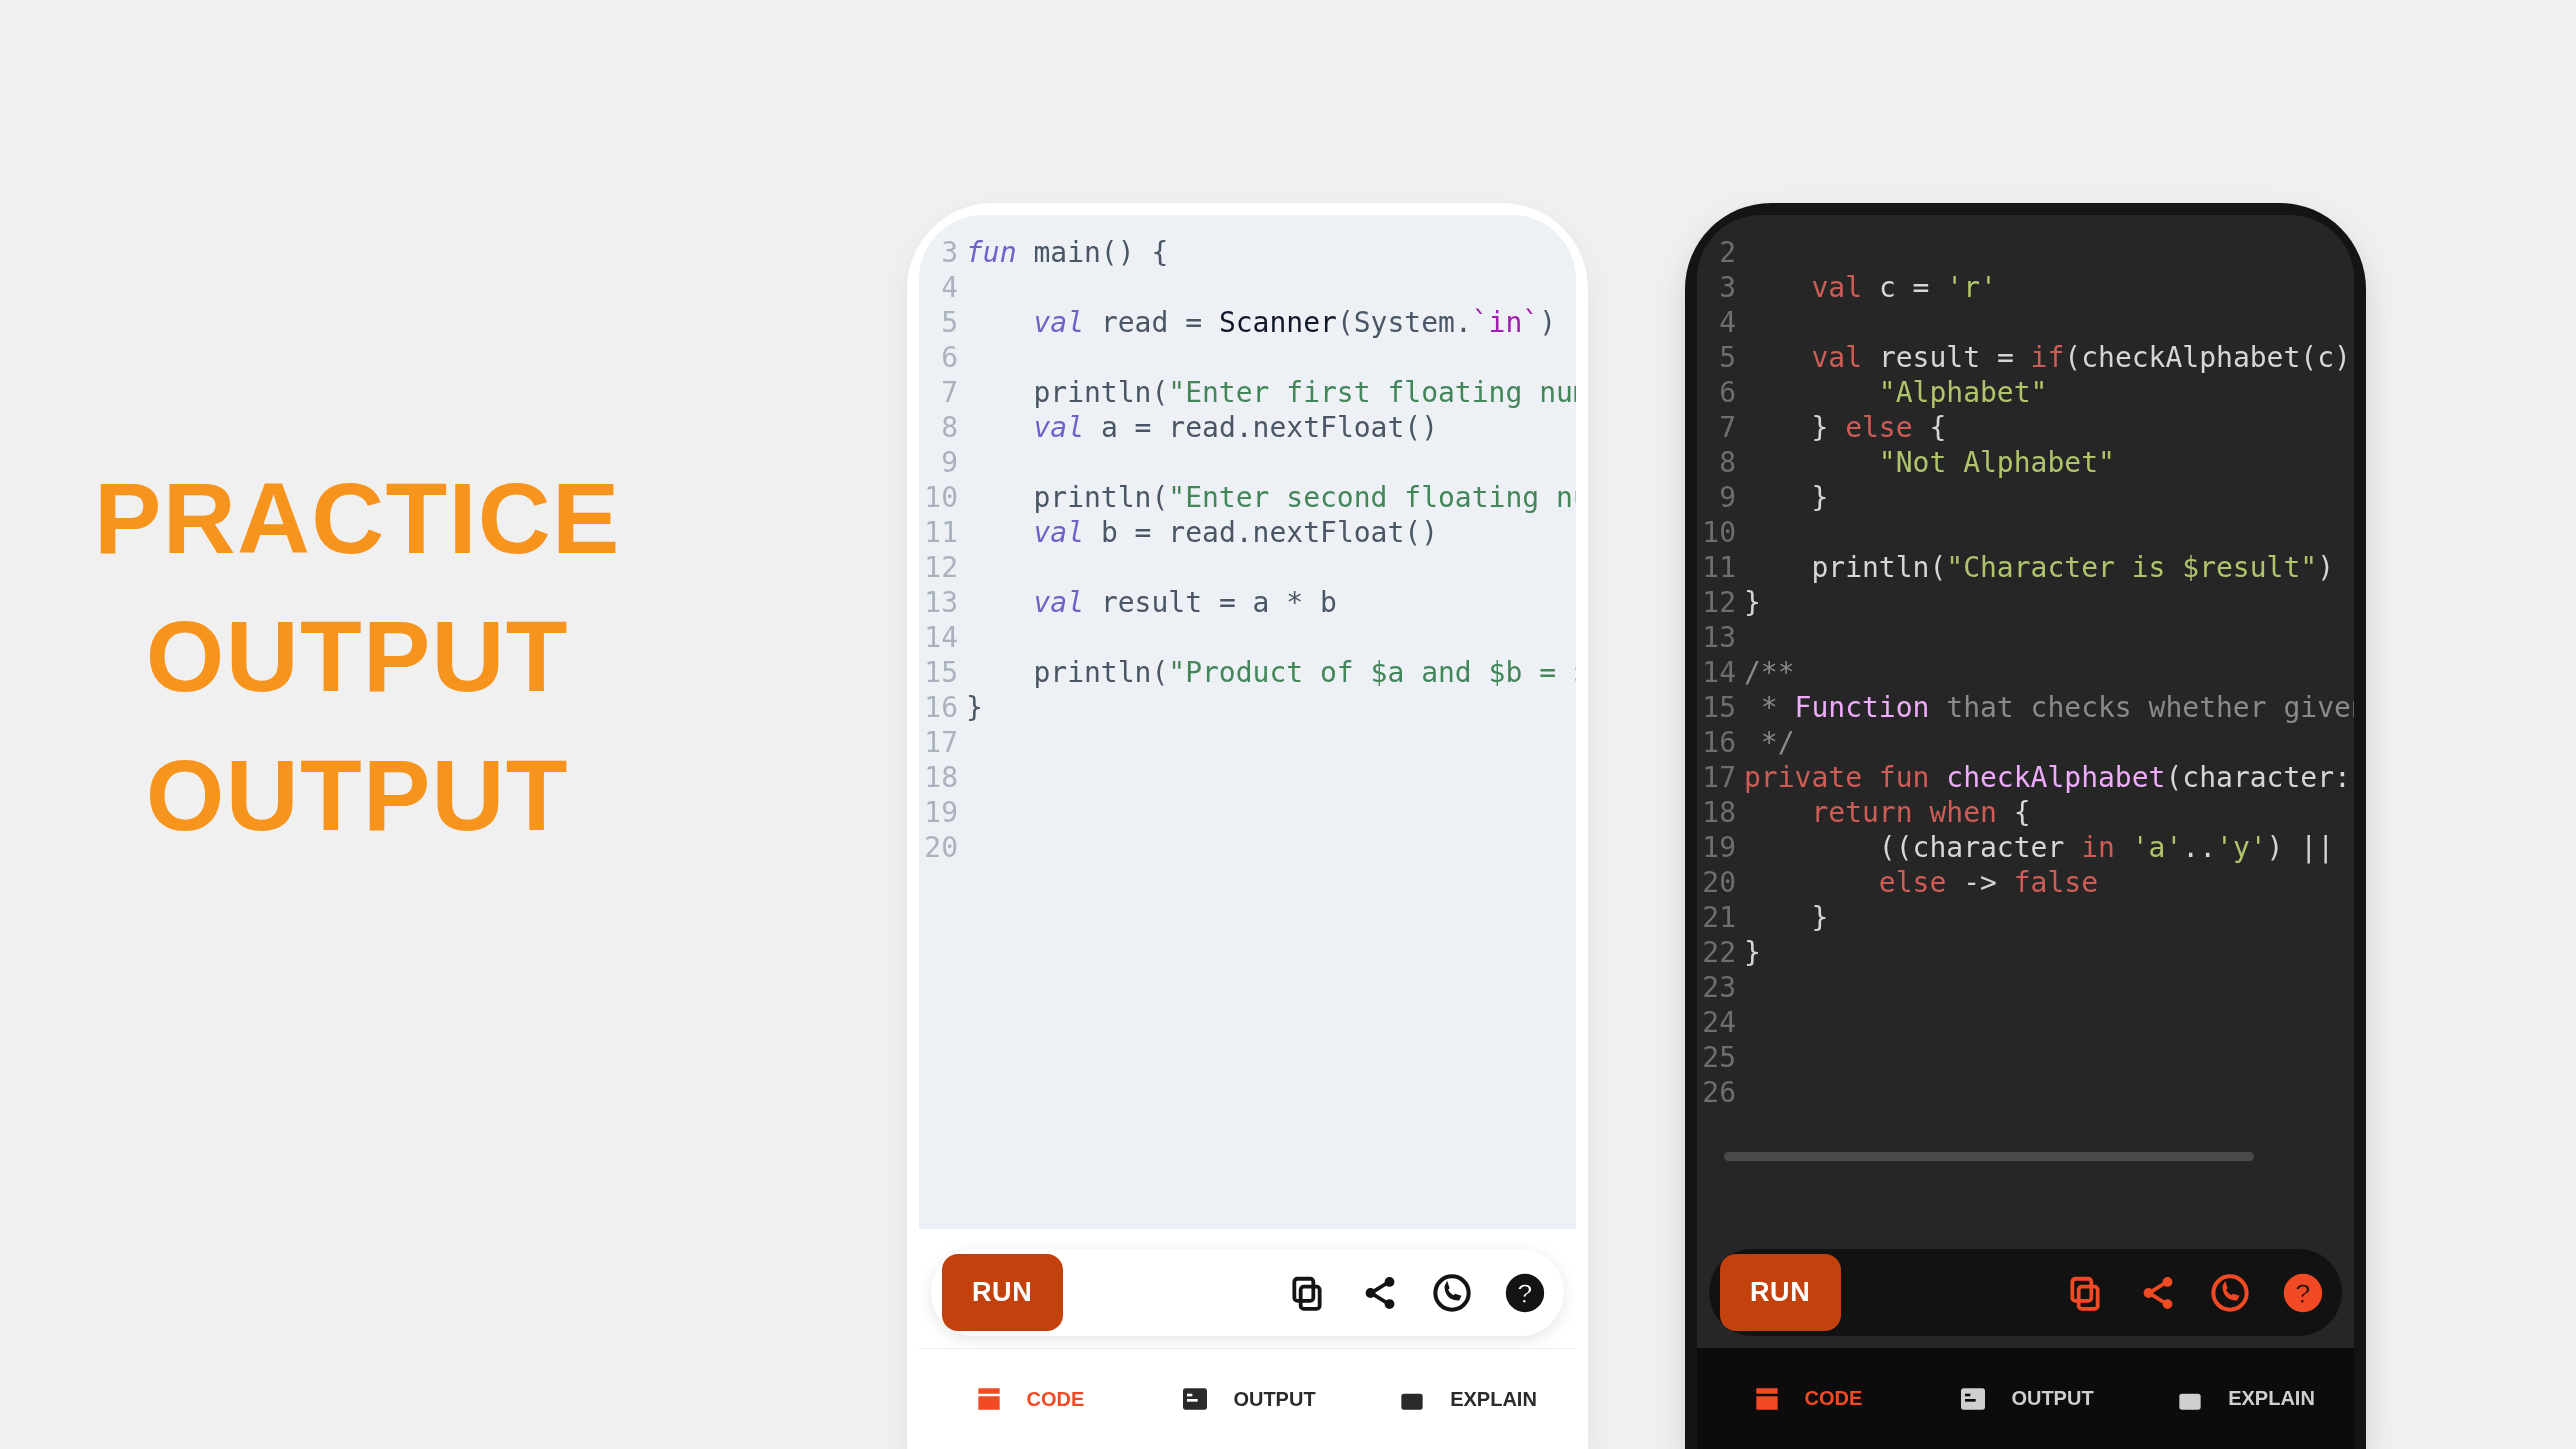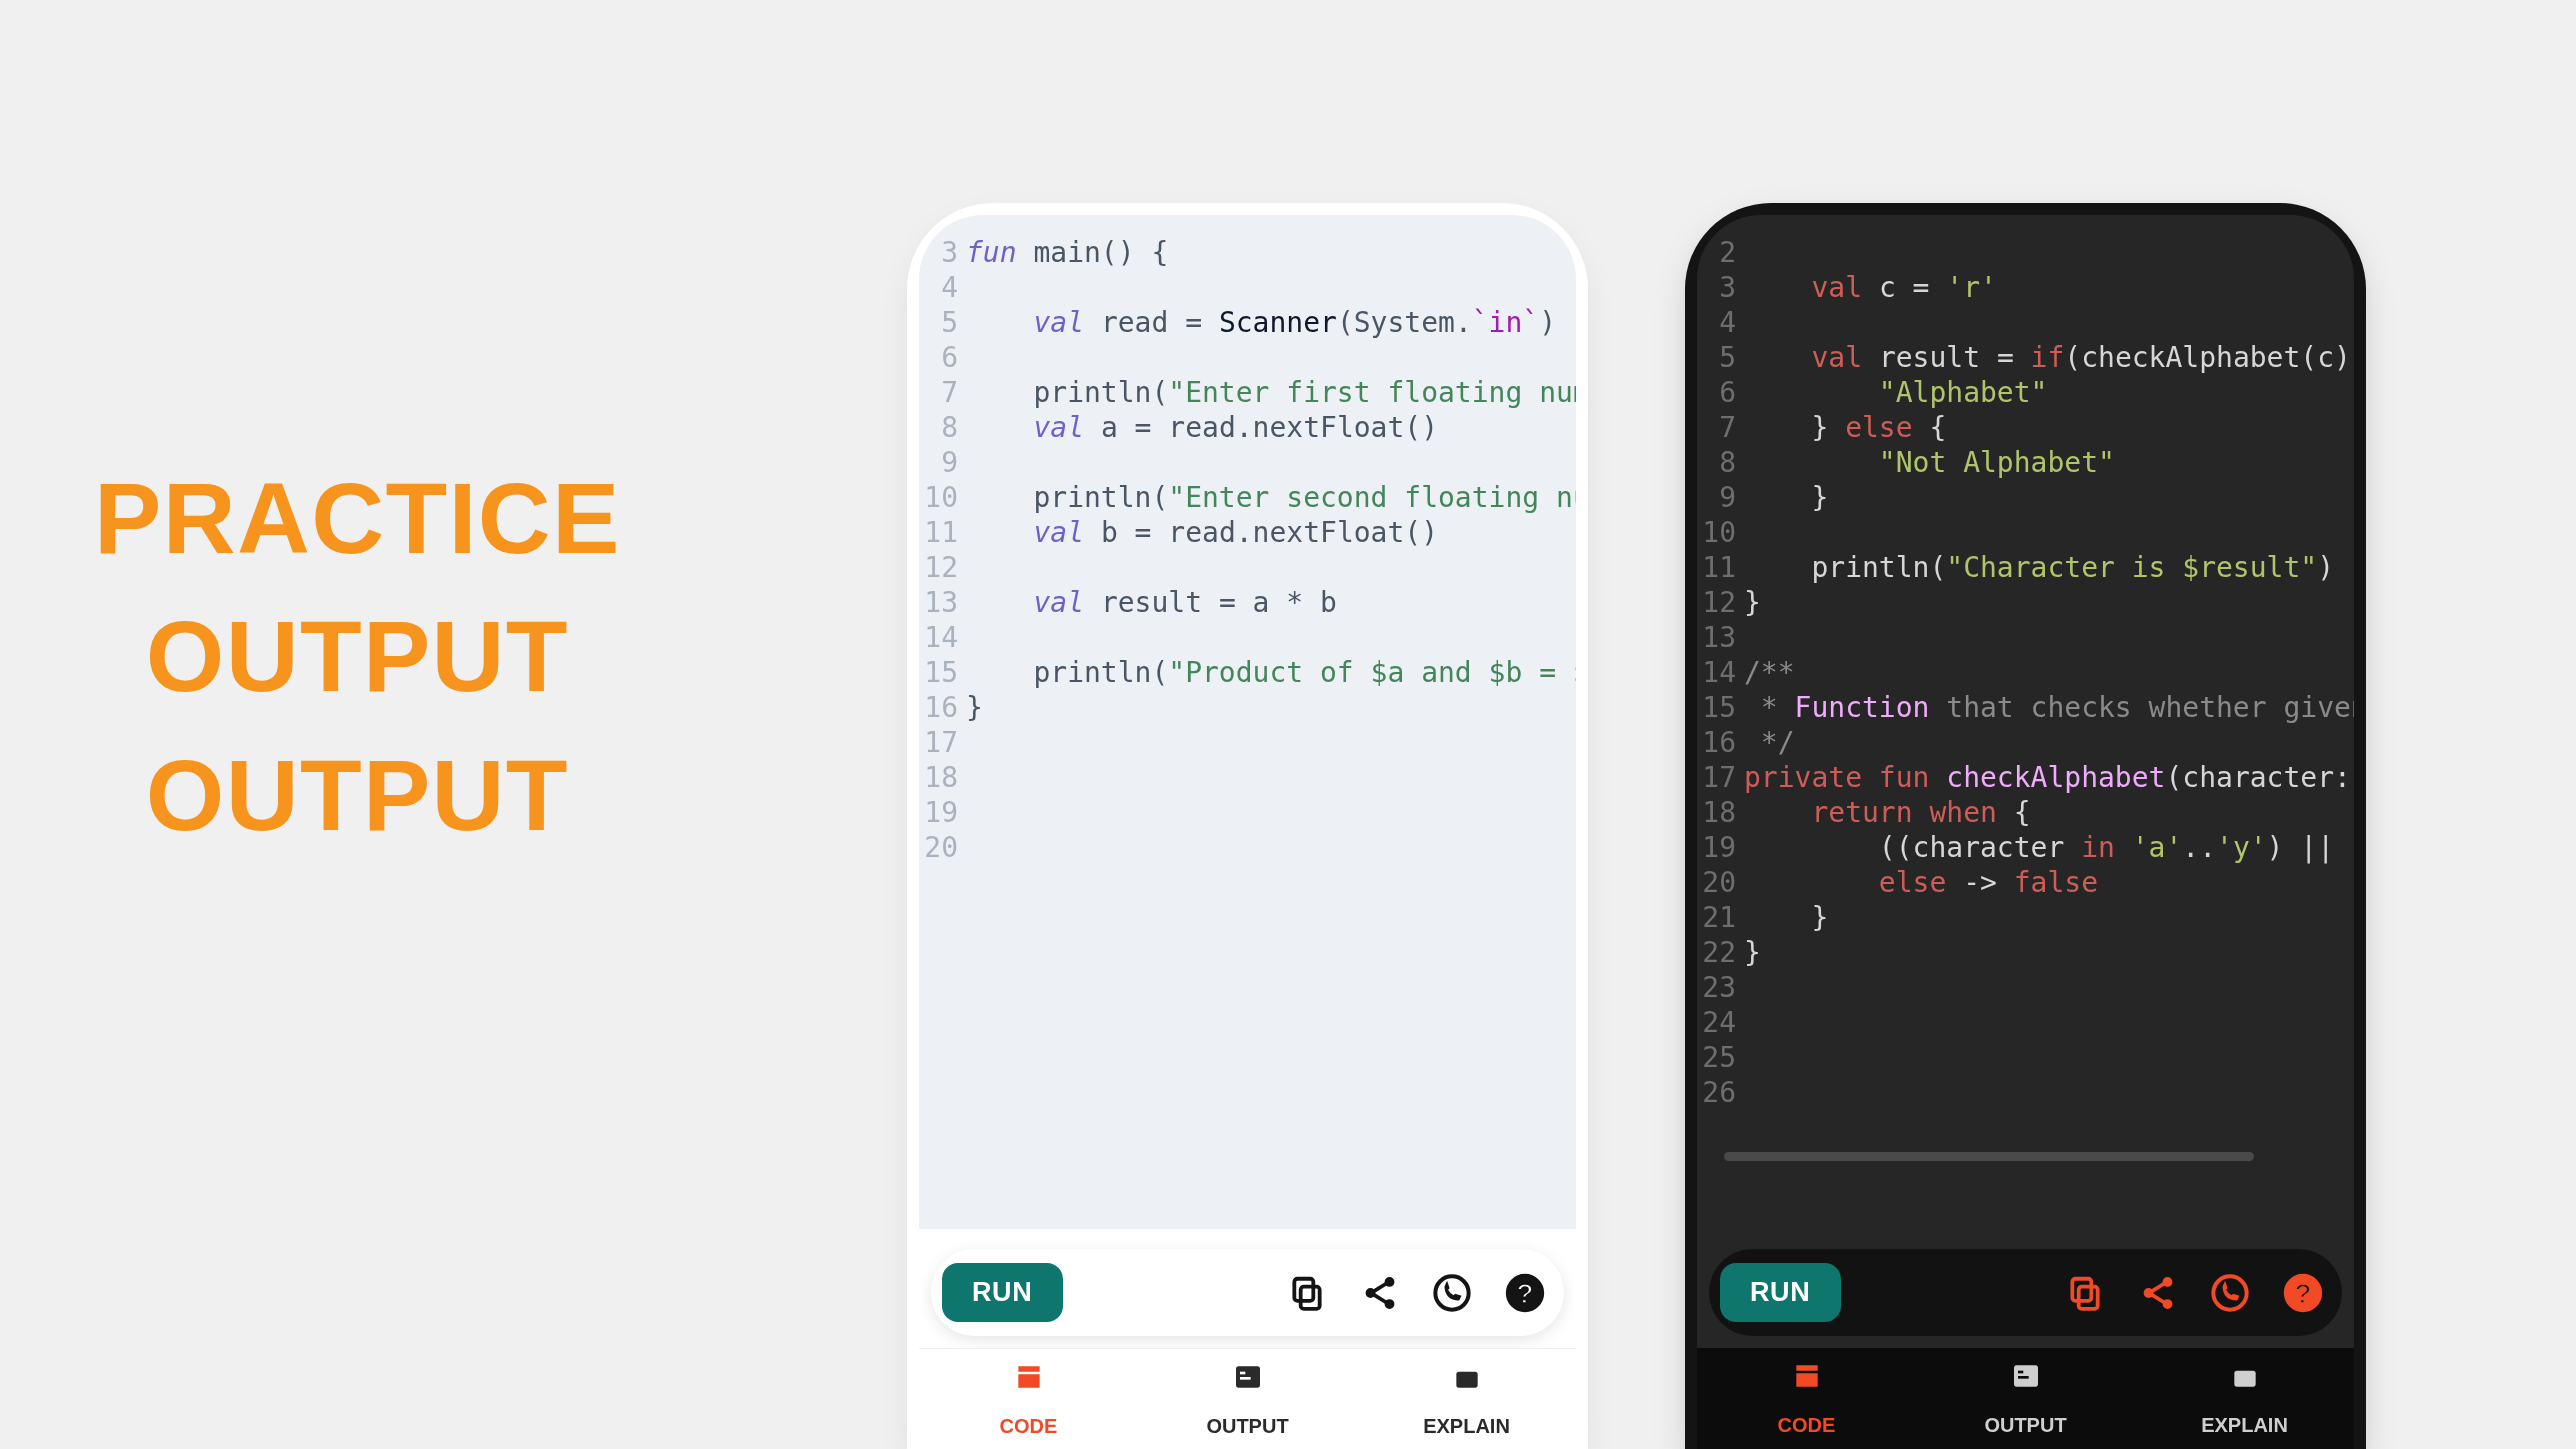--- a/index.html
+++ b/index.html
@@ -111,23 +111,23 @@
     display: flex;
     align-items: center;
     padding: 0 16px 0 10.7px;
     gap: 25.5px;
   }
   .phone-light .actionbar { background: #ffffff; box-shadow: 0 4px 16px rgba(0,0,0,.10); }
   .phone-dark  .actionbar { background: #121212; }
 
   .run-btn {
     width: 121px;
-    height: 59px;
+    height: 77px;
     border-radius: 16px;
-    background: #0f766e;
+    background: #c2410c;
     color: #fff;
     font-weight: 800;
     font-size: 27px;
     display: flex;
     align-items: center;
     justify-content: center;
     letter-spacing: 0.7px;
   }
   .spacer { flex: 1; }
 
@@ -142,21 +142,21 @@
   .tabbar {
     height: 101px;
     display: flex;
   }
   .phone-light .tabbar { background: #ffffff; border-top: 1.3px solid #eee;}
   .phone-dark  .tabbar { background: #0c0c0c; }
 
   .tab {
     flex: 1;
     display: flex;
-    flex-direction: column;
+    flex-direction: row;
     align-items: center;
     justify-content: center;
     gap: 22px;
     font-size: 20px;
     font-weight: 600;
   }
   .phone-light .tab { color: #2a2a2a; }
   .phone-dark  .tab { color: #cfcfcf; }
   .tab.active { color: #f14a24; }
   .tab svg { width: 32px; height: 32px; }

